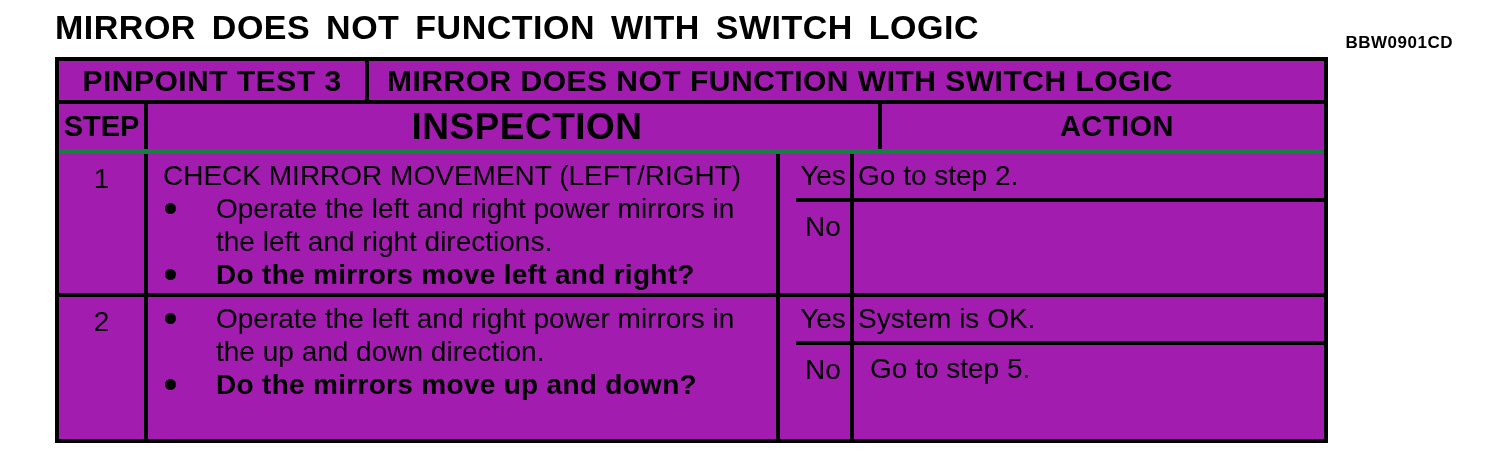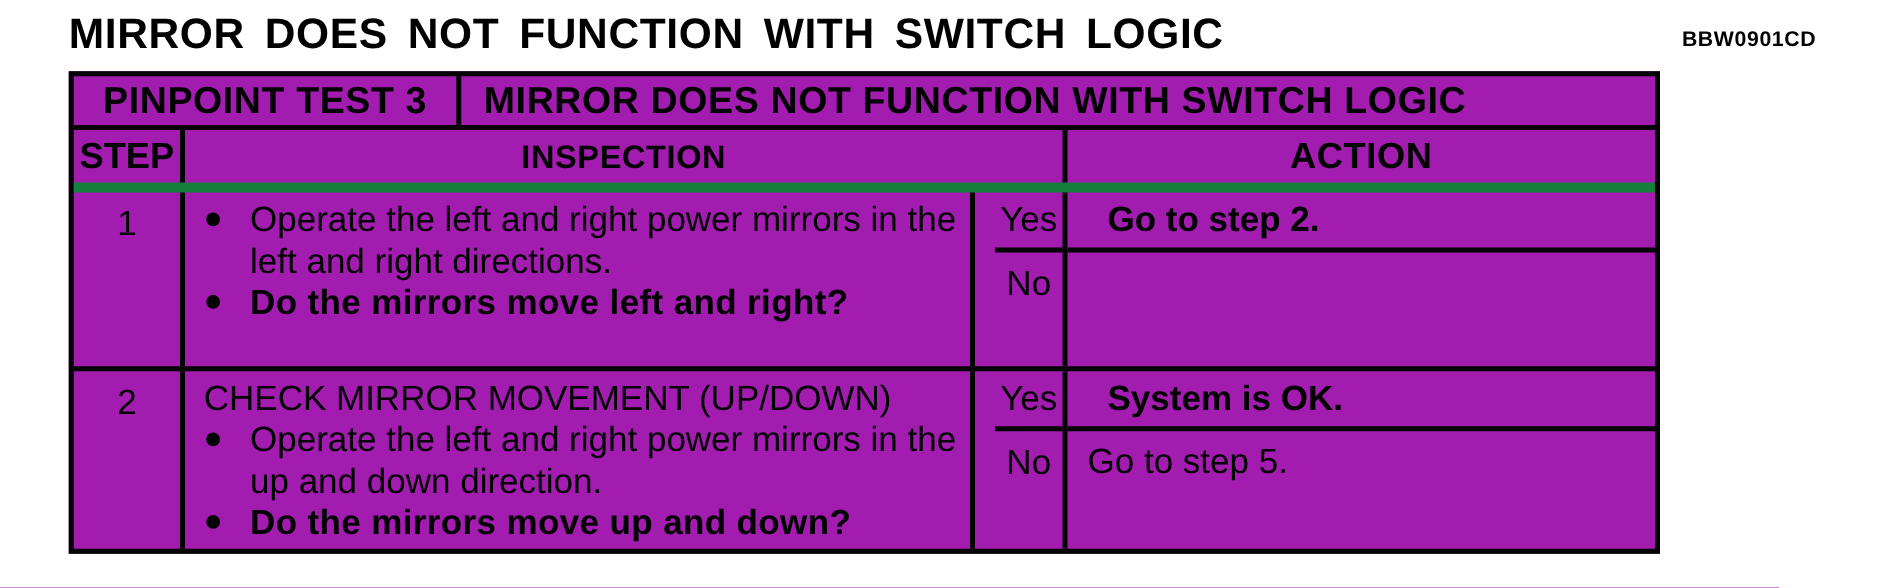--- a/index.html
+++ b/index.html
@@ -12,38 +12,38 @@
     overflow:hidden;
   }
   
   .page-title{
     position:absolute;left:55px;top:8px;
     font-size:34px;font-weight:bold;
     letter-spacing:0.5px;word-spacing:6px;
     white-space:nowrap;
   }
   .figure-code{
-    position:absolute;right:51px;top:22px;
+    position:absolute;right:51px;top:33px;
     font-size:17px;font-weight:bold;letter-spacing:0.5px;
   }
 
   
   .pp-table{
     position:absolute;left:55px;top:57px;
     width:1273px;height:386px;
     border:4px solid #000;
     box-sizing:border-box;
     display:flex;flex-direction:column;
     background:#a21caf;
   }
   .pp-table *{box-sizing:border-box;}
 
   .row{display:flex;width:100%;}
   .row-pinpoint{height:43px;border-bottom:4px solid #000;}
-  .row-header{height:50px;border-bottom:8px solid #15803d;}
+  .row-header{height:50px;border-bottom:5px solid #15803d;gap:28px;}
   .row-step{border-bottom:4px solid #000;}
   .row-step.first{height:143px;}
   .row-step.last{flex:1;border-bottom:none;}
 
   .cell-pinpoint-label{
     width:310px;border-right:4px solid #000;
     display:flex;align-items:center;justify-content:center;
     font-size:30px;font-weight:bold;letter-spacing:0.5px;
   }
   .cell-pinpoint-title{
@@ -53,21 +53,21 @@
   }
 
   .cell-step-h{
     width:89px;border-right:4px solid #000;
     display:flex;align-items:center;justify-content:center;
     font-size:29px;font-weight:bold;
   }
   .cell-insp-h{
     width:706px;border-right:4px solid #000;
     display:flex;align-items:center;justify-content:center;
-    font-size:26px;font-weight:bold;letter-spacing:0.5px;
+    font-size:37px;font-weight:bold;letter-spacing:0.5px;
   }
   .cell-action-h{
     flex:1;display:flex;align-items:center;justify-content:center;
     font-size:29px;font-weight:bold;letter-spacing:0.5px;
   }
 
   .cell-step{
     width:89px;border-right:4px solid #000;
     padding-top:9px;text-align:center;
     font-size:28px;
@@ -78,21 +78,21 @@
     font-size:28px;line-height:33px;
   }
   .insp-title{margin:0 0 0 2px;}
   .bullet-line{display:flex;align-items:flex-start;}
   .bullet-dot{
     flex:0 0 auto;
     width:11px;height:11px;border-radius:50%;
     background:#000;
     margin:11px 0 0 4px;
   }
-  .bullet-text{margin-left:24px;max-width:575px;}
+  .bullet-text{margin-left:40px;max-width:575px;}
   .bullet-text.q{font-weight:bold;letter-spacing:0.3px;}
 
   .col-yesno{
     width:78px;
     border-left:4px solid #000;border-right:4px solid #000;
     display:flex;flex-direction:column;padding-left:16px;
   }
   .cell-yes{
     height:48px;border-bottom:4px solid #000;
     display:flex;align-items:center;justify-content:center;
@@ -101,23 +101,22 @@
   .cell-no{
     flex:1;
     padding-top:9px;text-align:center;
     font-size:28px;
   }
 
   .col-action{flex:1;display:flex;flex-direction:column;}
   .cell-action-yes{
     height:48px;border-bottom:4px solid #000;
     display:flex;align-items:center;
-    padding-left:32px;
+    padding-left:4px;
     font-size:28px;
-    font-weight:bold;
   }
   .cell-action-no{
     flex:1;
     padding:8px 0 0 16px;
     font-size:28px;
   }
 </style>
 </head>
 <body>
 
@@ -133,20 +132,21 @@
 
   <div class="row row-header">
     <div class="cell-step-h">STEP</div>
     <div class="cell-insp-h">INSPECTION</div>
     <div class="cell-action-h">ACTION</div>
   </div>
 
   <div class="row row-step first">
     <div class="cell-step">1</div>
     <div class="cell-insp">
+      <div class="insp-title">CHECK MIRROR MOVEMENT (LEFT/RIGHT)</div>
       <div class="bullet-line">
         <span class="bullet-dot"></span>
         <span class="bullet-text">Operate the left and right power mirrors in the left and right directions.</span>
       </div>
       <div class="bullet-line">
         <span class="bullet-dot"></span>
         <span class="bullet-text q">Do the mirrors move left and right?</span>
       </div>
     </div>
     <div class="col-yesno">
@@ -154,21 +154,20 @@
       <div class="cell-no">No</div>
     </div>
     <div class="col-action">
       <div class="cell-action-yes">Go to step 2.</div>
     </div>
   </div>
 
   <div class="row row-step last">
     <div class="cell-step">2</div>
     <div class="cell-insp">
-      <div class="insp-title">CHECK MIRROR MOVEMENT (UP/DOWN)</div>
       <div class="bullet-line">
         <span class="bullet-dot"></span>
         <span class="bullet-text">Operate the left and right power mirrors in the up and down direction.</span>
       </div>
       <div class="bullet-line">
         <span class="bullet-dot"></span>
         <span class="bullet-text q">Do the mirrors move up and down?</span>
       </div>
     </div>
     <div class="col-yesno">

